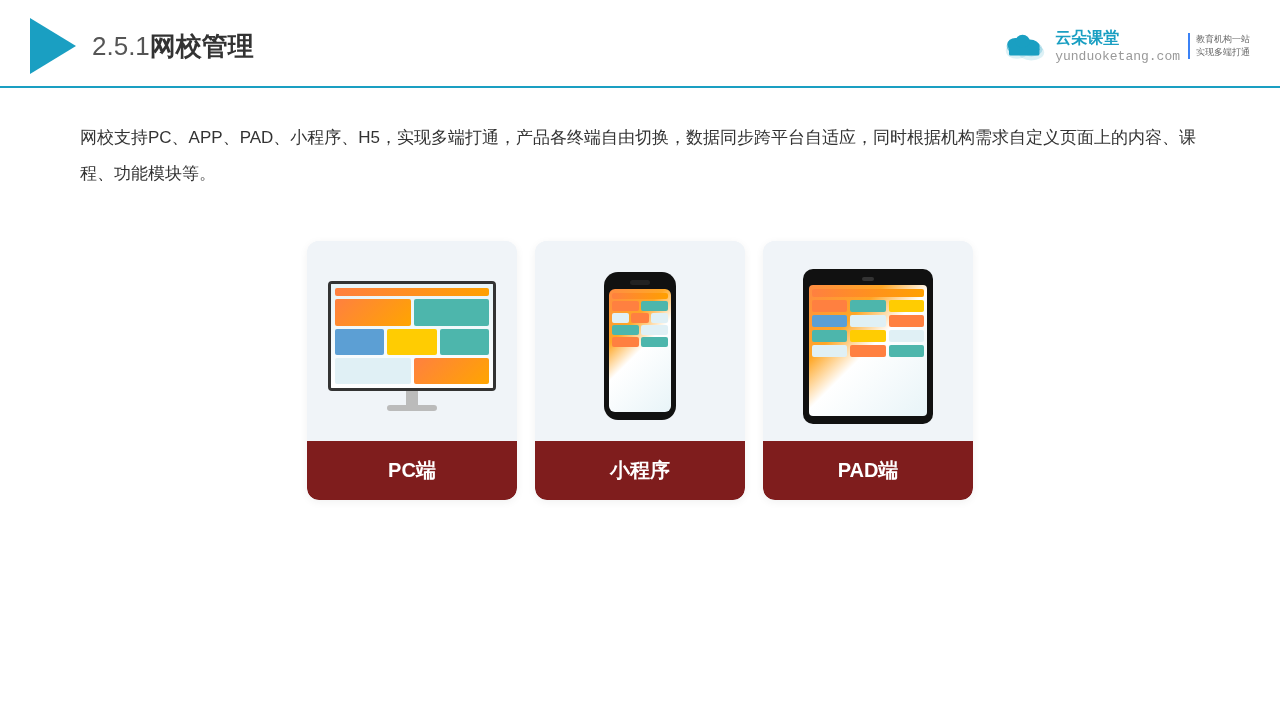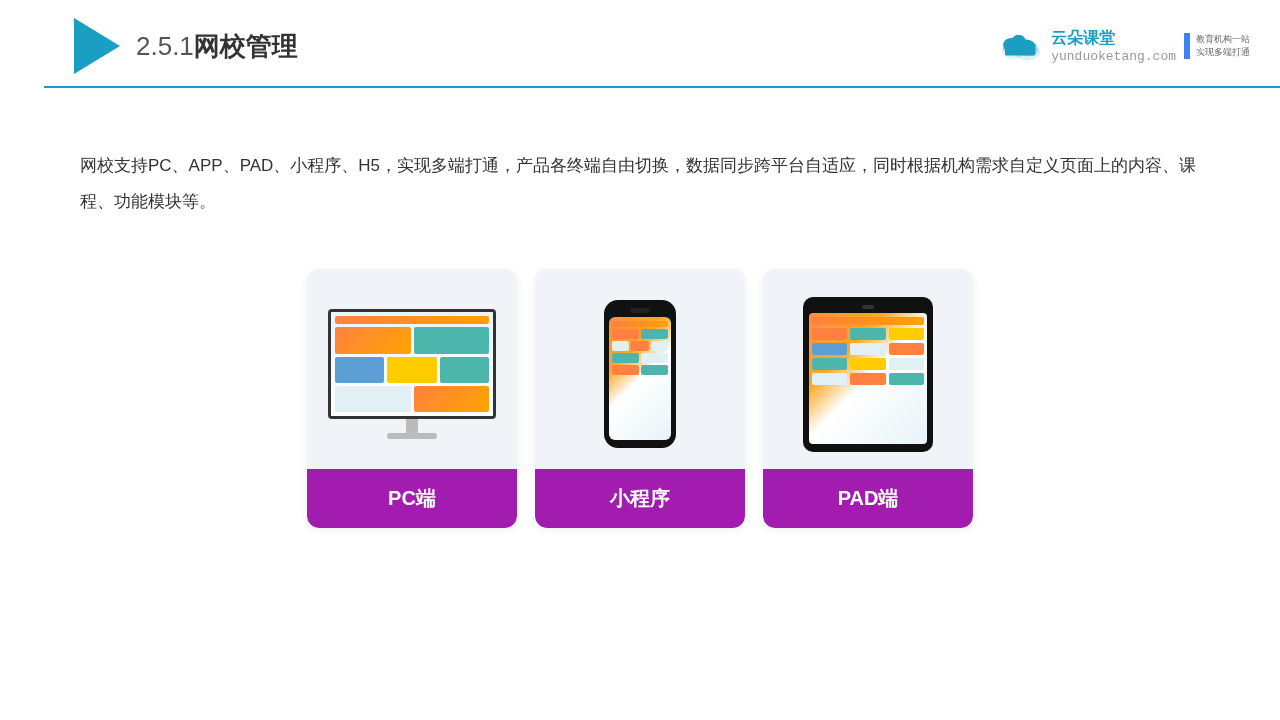--- a/index.html
+++ b/index.html
@@ -12,21 +12,20 @@
       position: relative;
     }
 
     
     .header {
       display: flex;
       align-items: center;
       justify-content: space-between;
       padding: 18px 30px 12px 30px;
       border-bottom: 2px solid #1a9fc2;
-      margin-left: 44px;
     }
 
     .header-left {
       display: flex;
       align-items: center;
       gap: 16px;
     }
 
     .logo-triangle {
       width: 0;
@@ -46,21 +45,20 @@
       font-weight: normal;
       color: #555;
     }
 
     
     .description {
       padding: 32px 56px 20px 80px;
       font-size: 17px;
       color: #333;
       line-height: 2.1;
-      margin-top: 28px;
     }
 
     
     .cards-section {
       display: flex;
       justify-content: center;
       gap: 18px;
       padding: 20px 60px;
       margin-top: 10px;
     }
@@ -257,21 +255,21 @@
     }
 
     .tablet-block.orange { background: #ff8040; }
     .tablet-block.teal { background: #4db6ac; }
     .tablet-block.yellow { background: #ffcc02; }
     .tablet-block.blue { background: #5c9fd4; }
 
     
     .card-label {
       width: 100%;
-      background: #a21caf;
+      background: #7f1d1d;
       color: white;
       font-size: 20px;
       font-weight: bold;
       text-align: center;
       padding: 16px 0;
       border-radius: 0 0 12px 12px;
     }
 
     
     .cloud-svg {
@@ -300,21 +298,21 @@
     .brand-en {
       font-size: 13px;
       color: #999;
     }
 
     .brand-tag {
       font-size: 9px;
       color: #666;
       line-height: 1.4;
       text-align: center;
-      border-left: 6px solid #3b82f6;
+      border-left: 2px solid #3b82f6;
       padding-left: 6px;
       margin-left: 2px;
     }
   </style>
 </head>
 <body>
 
 <div class="header">
   <div class="header-left">
     <div class="logo-triangle"></div>

